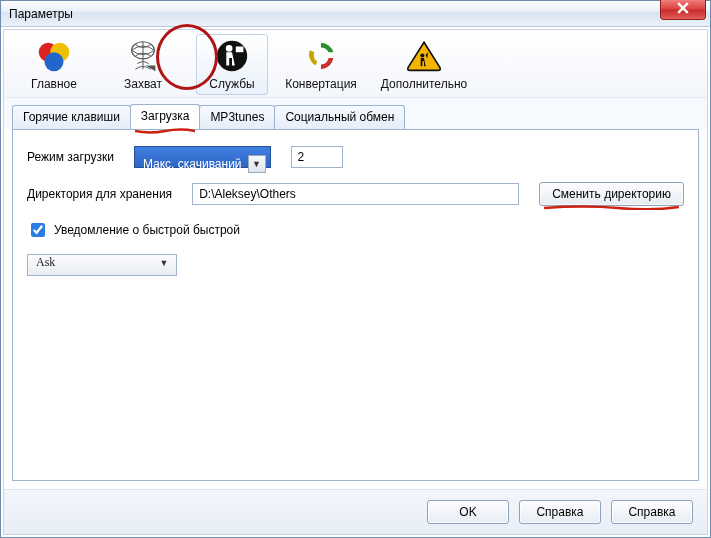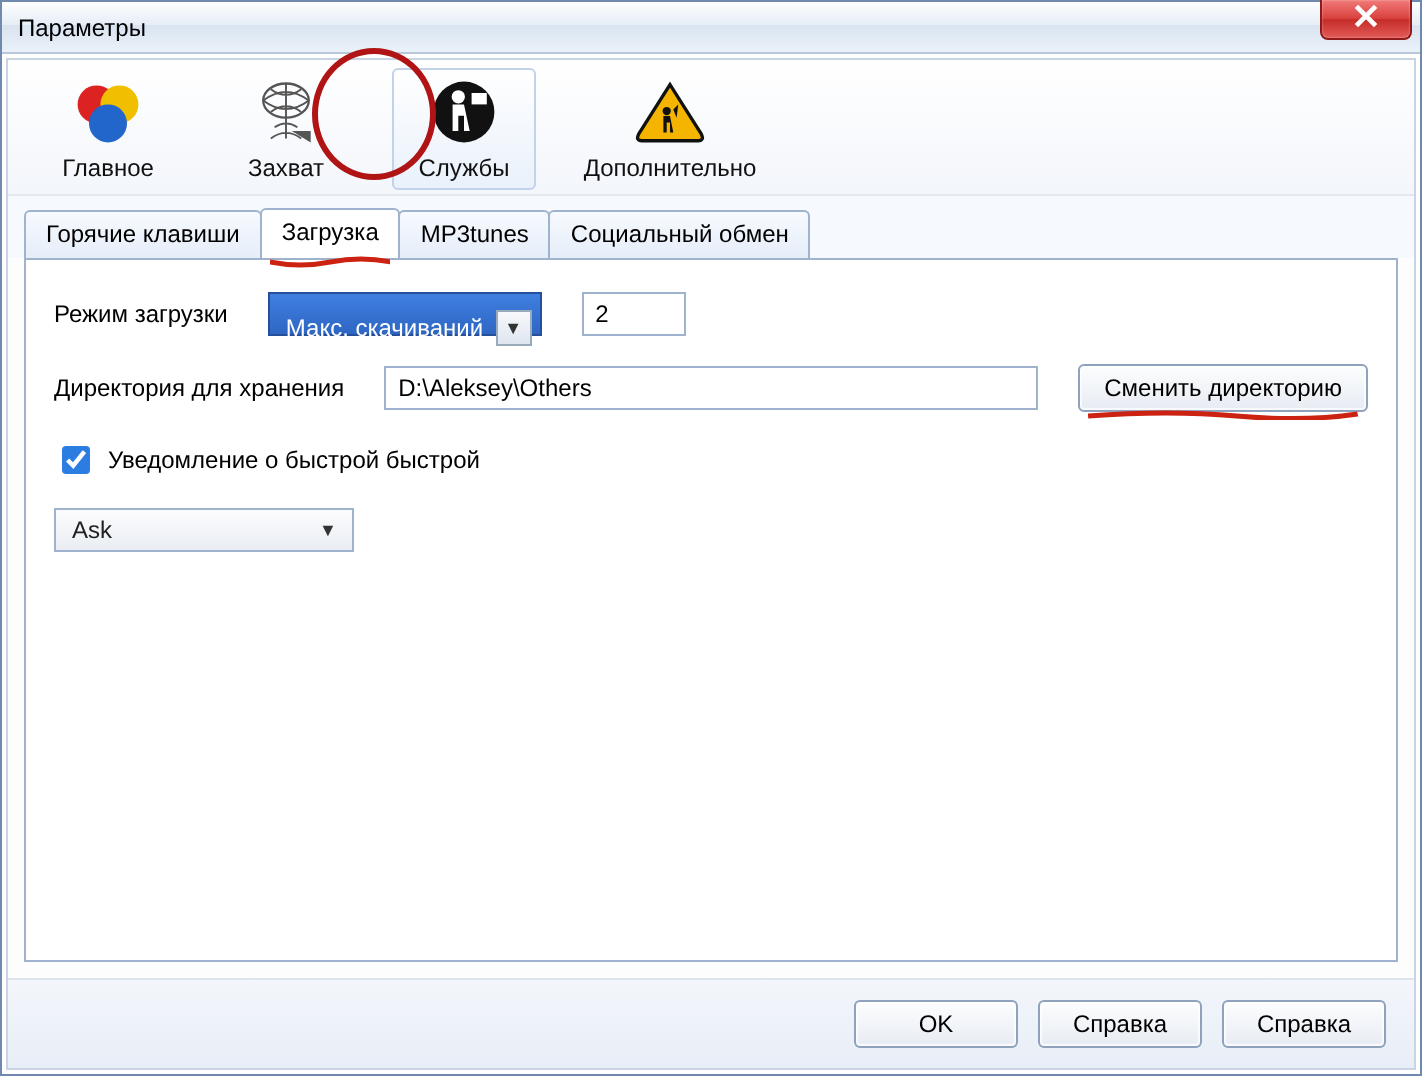--- a/index.html
+++ b/index.html
@@ -147,24 +147,24 @@
   }
   .combo .arrow {
     width:18px; height:18px; margin-left:6px;
     background:linear-gradient(to bottom,#f6f8fb,#dfe6f0);
     border:1px solid #9ab;
     display:flex; align-items:center; justify-content:center;
     color:#333;
   }
 
   .combo-light{
-    display:flex;align-items:center;height:22px;
+    display:flex;height:22px;
     background:linear-gradient(to bottom,#fcfcfd,#e9edf3);
     border:1px solid #9fb3cf;
-    padding:0 4px 0 8px; min-width:140px; color:#222;
+    padding:0 4px 0 8px; min-width:140px; color:#222;font-family:Liberation Serif, serif;
   }
   .combo-light .arrow{
     width:16px;height:16px;margin-left:auto;
     display:flex;align-items:center;justify-content:center;color:#333;
   }
 
   input[type=text].field{
     height:22px;border:1px solid #9fb3cf;padding:0 6px;
     font-family:inherit;font-size:12px;background:#fff;
   }
@@ -246,20 +246,31 @@
           <svg viewBox="0 0 40 40">
             <circle cx="20" cy="20" r="16" fill="#111"></circle>
             <circle cx="17" cy="12" r="3.5" fill="#fff"></circle>
             <path d="M14 16 L14 30 L17 30 L17 22 L20 22 L20 30 L23 30 L20 16 Z" fill="#fff"></path>
             <rect x="24" y="10" width="8" height="6" fill="#fff"></rect>
           </svg>
         </span>
         <span class="tool-label">Службы</span>
       </div>
 
+      <div class="tool-item">
+        <span class="tool-icon">
+          <svg viewBox="0 0 40 40">
+            <path d="M20 6 A14 14 0 0 1 33 16 L28 16 A9 9 0 0 0 20 11 Z" fill="#2a8f2a"></path>
+            <path d="M33 22 A14 14 0 0 1 20 34 L20 29 A9 9 0 0 0 28 22 Z" fill="#c92f2f"></path>
+            <path d="M14 30 A14 14 0 0 1 8 14 L13 16 A9 9 0 0 0 16 26 Z" fill="#c9a400"></path>
+            <circle cx="20" cy="20" r="5" fill="#fff"></circle>
+          </svg>
+        </span>
+        <span class="tool-label">Конвертация</span>
+      </div>
 
       <div class="tool-item" style="width:100px">
         <span class="tool-icon">
           <svg viewBox="0 0 46 40">
             <path d="M23 4 L42 34 Q44 38 40 38 L6 38 Q2 38 4 34 Z" fill="#f4b400" stroke="#111" stroke-width="2"></path>
             <circle cx="21" cy="20" r="2.5" fill="#111"></circle>
             <path d="M19 23 L19 33 L21 33 L21 27 L23 27 L23 33 L25 33 L23 23 Z" fill="#111"></path>
             <path d="M25 19 L28 16 L27 24" fill="#111"></path>
           </svg>
         </span>

